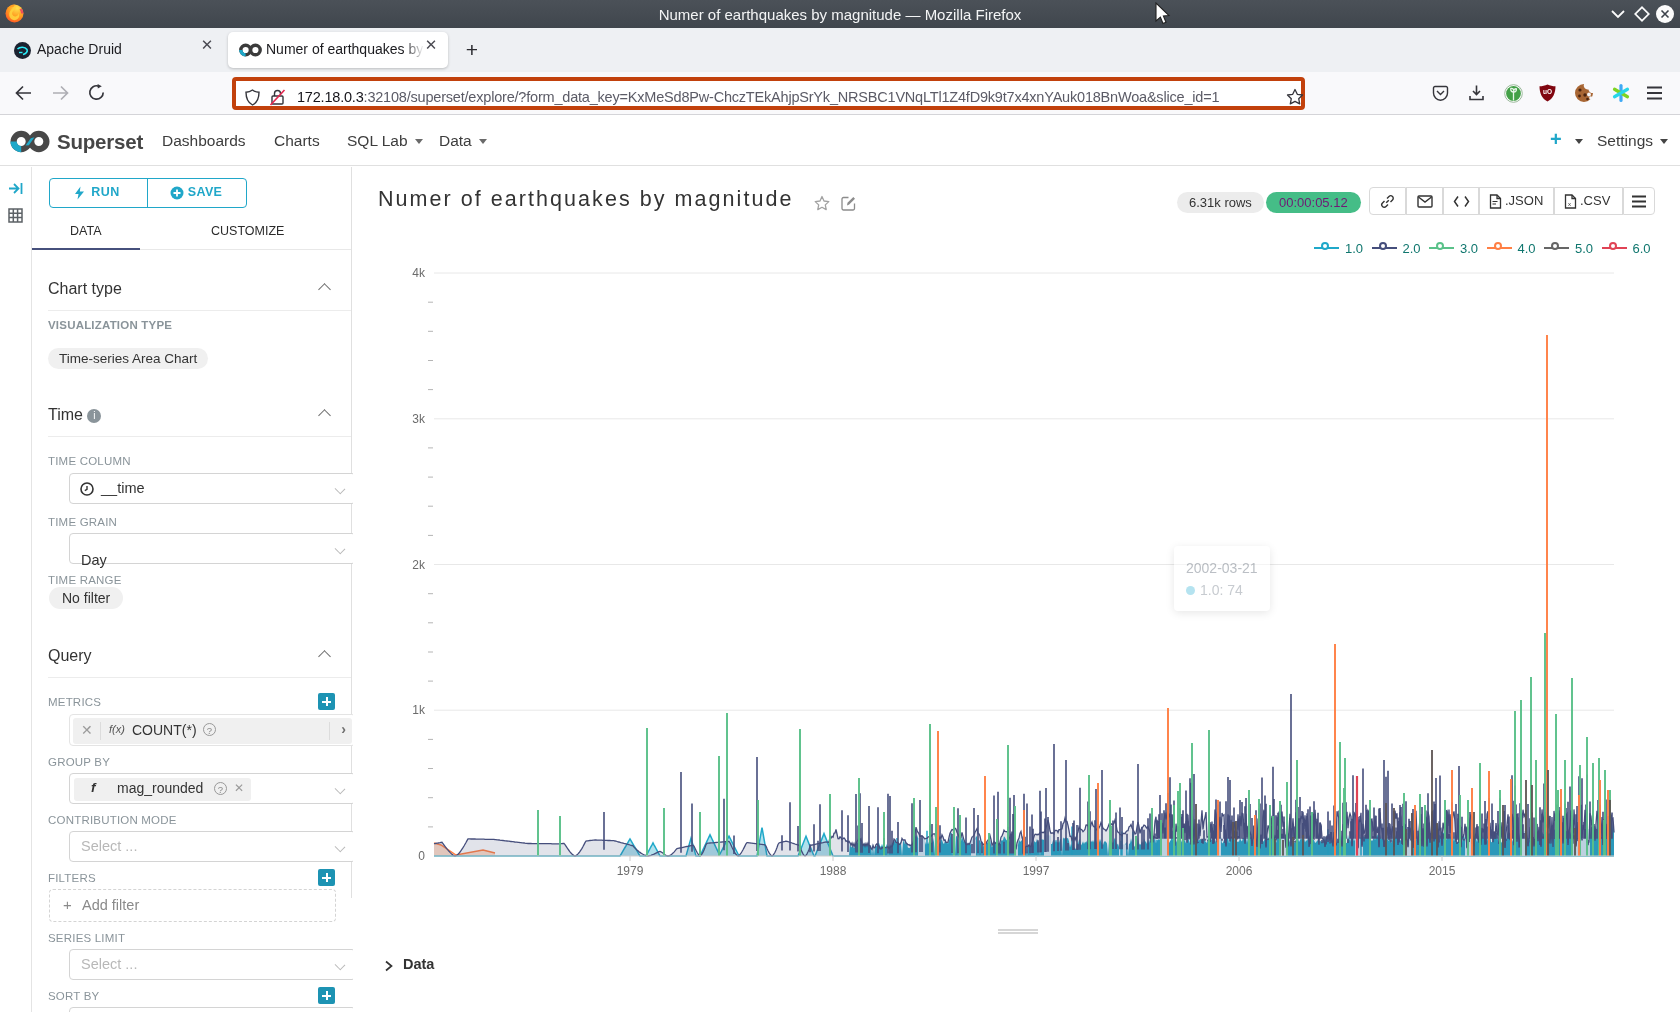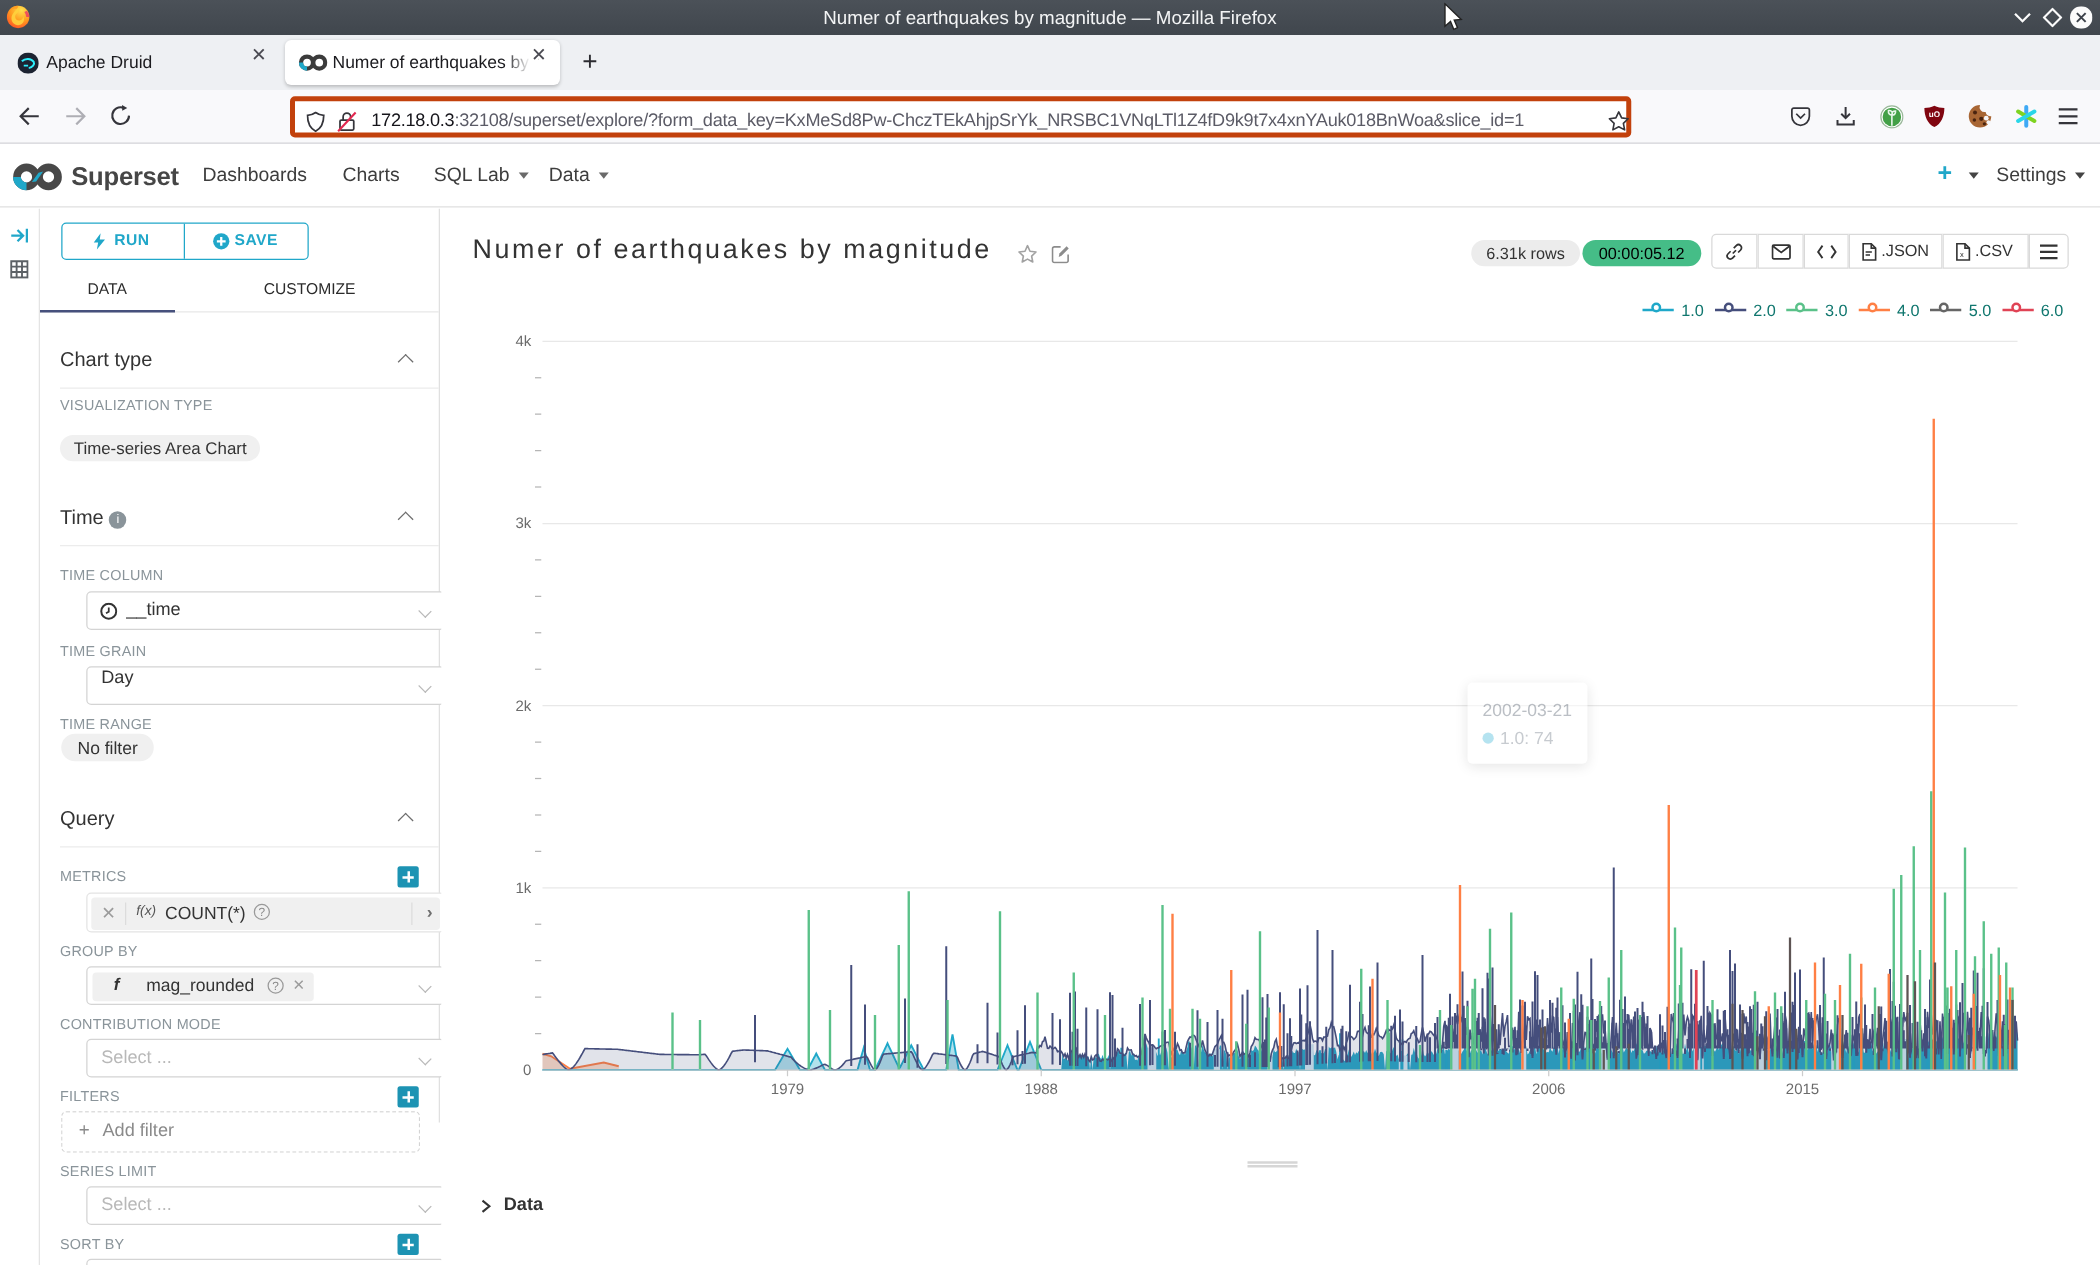--- a/index.html
+++ b/index.html
@@ -248,38 +248,38 @@
   </div>
   <div class="ptabs">
     <div class="ptab" style="left:38px;">DATA</div>
     <div class="ptab" style="left:179px;">CUSTOMIZE</div>
     <div class="ptab-underline"></div>
   </div>
 
   <div class="sechead abs" style="left:16px;top:113px;">Chart type</div>
   <div class="seccaret" style="top:118px;"></div>
   <div class="hr" style="top:143px;"></div>
-  <div class="flabel" style="left:16px;top:152px;">VISUALIZATION TYPE</div>
+  <div class="flabel" style="left:16px;top:152px;font-weight:bold;">VISUALIZATION TYPE</div>
   <div class="abs" style="left:16px;top:181px;"><span class="pill" style="padding:3px 11px;">Time-series Area Chart</span></div>
 
   <div class="sechead abs" style="left:16px;top:239px;">Time <span style="display:inline-block;width:14px;height:14px;border-radius:50%;background:#8a949a;color:#fff;font-size:10px;text-align:center;line-height:14px;vertical-align:1px;">i</span></div>
   <div class="seccaret" style="top:244px;"></div>
   <div class="hr" style="top:269px;"></div>
   <div class="flabel" style="left:16px;top:288px;">TIME COLUMN</div>
   <div class="selbox" style="top:306px;">
     <svg class="abs" style="left:10px;top:8px" width="14" height="14" viewBox="0 0 14 14">
         <circle cx="7" cy="7" r="6" stroke="#333" stroke-width="1.6" fill="none"></circle>
         <path d="M7 4 V7.4 L4.8 8.6" stroke="#333" stroke-width="1.4" fill="none"></path>
       </svg>
     <span class="abs" style="left:31px;top:6px;">__time</span>
       <div class="chev"></div>
   </div>
   <div class="flabel" style="left:16px;top:349px;">TIME GRAIN</div>
   <div class="selbox" style="top:366px;">
-      <span class="abs" style="left:11px;top:0;">Day</span>
+      <span class="abs" style="left:11px;top:18px;">Day</span>
       <div class="chev"></div>
     </div>
   <div class="flabel" style="left:16px;top:407px;">TIME RANGE</div>
   <div class="abs" style="left:17px;top:420px;"><span class="pill" style="padding:3px 13px;font-size:14px;">No filter</span></div>
 
   <div class="sechead abs" style="left:16px;top:480px;">Query</div>
   <div class="seccaret" style="top:485px;"></div>
   <div class="hr" style="top:510px;"></div>
   <div class="flabel" style="left:16px;top:529px;">METRICS</div>
   <div class="plusbtn" style="top:526px;"></div>
@@ -328,21 +328,21 @@
 <div id="main">
   <div id="ctitle">Numer of earthquakes by magnitude</div>
   <svg class="abs" style="left:461px;top:28px" width="16" height="16" viewBox="0 0 16 16">
       <path d="M8 1.5 L10 6 L14.8 6.6 L11.3 9.9 L12.2 14.6 L8 12.3 L3.8 14.6 L4.7 9.9 L1.2 6.6 L6 6 Z" stroke="#a2a2a2" stroke-width="1.3" fill="none" stroke-linejoin="round"></path>
     </svg>
   <svg class="abs" style="left:488px;top:29px" width="15" height="15" viewBox="0 0 15 15">
       <path d="M13.5 7.5 V12.5 A 1.5,1.5 0 0 1 12,14 H2.5 A 1.5,1.5 0 0 1 1,12.5 V3 A 1.5,1.5 0 0 1 2.5,1.5 H7.5" stroke="#8c8c8c" stroke-width="1.3" fill="none"></path>
       <path d="M6 9.5 L6.5 6.8 L12.3 1 L14 2.7 L8.2 8.5 Z" fill="#8c8c8c"></path>
     </svg>
   <div class="hdrpill" style="left:824px;background:#ececec;color:#333;padding:0 12px;">6.31k rows</div>
-  <div class="hdrpill" style="left:913px;background:#45bd87;color:#000000;padding:0 13px;">00:00:05.12</div>
+  <div class="hdrpill" style="left:913px;background:#45bd87;color:#701a75;padding:0 13px;">00:00:05.12</div>
   <div id="btngroup">
     <div class="gbtn" style="left:0;width:37px;border-radius:4px 0 0 4px;"></div>
     <div class="gbtn" style="left:37px;width:37px;"></div>
     <div class="gbtn" style="left:74px;width:36px;"></div>
     <div class="gbtn" style="left:110px;width:75px;"></div>
     <div class="gbtn" style="left:185px;width:69px;"></div>
     <div class="gbtn" style="left:254px;width:32px;border-radius:0 4px 4px 0;"></div>
     <svg class="abs" style="left:11px;top:7px" width="15" height="15" viewBox="0 0 15 15">
         <g stroke="#333" stroke-width="1.4" fill="none">
           <path d="M6.2 8.8 L8.8 6.2"></path>

